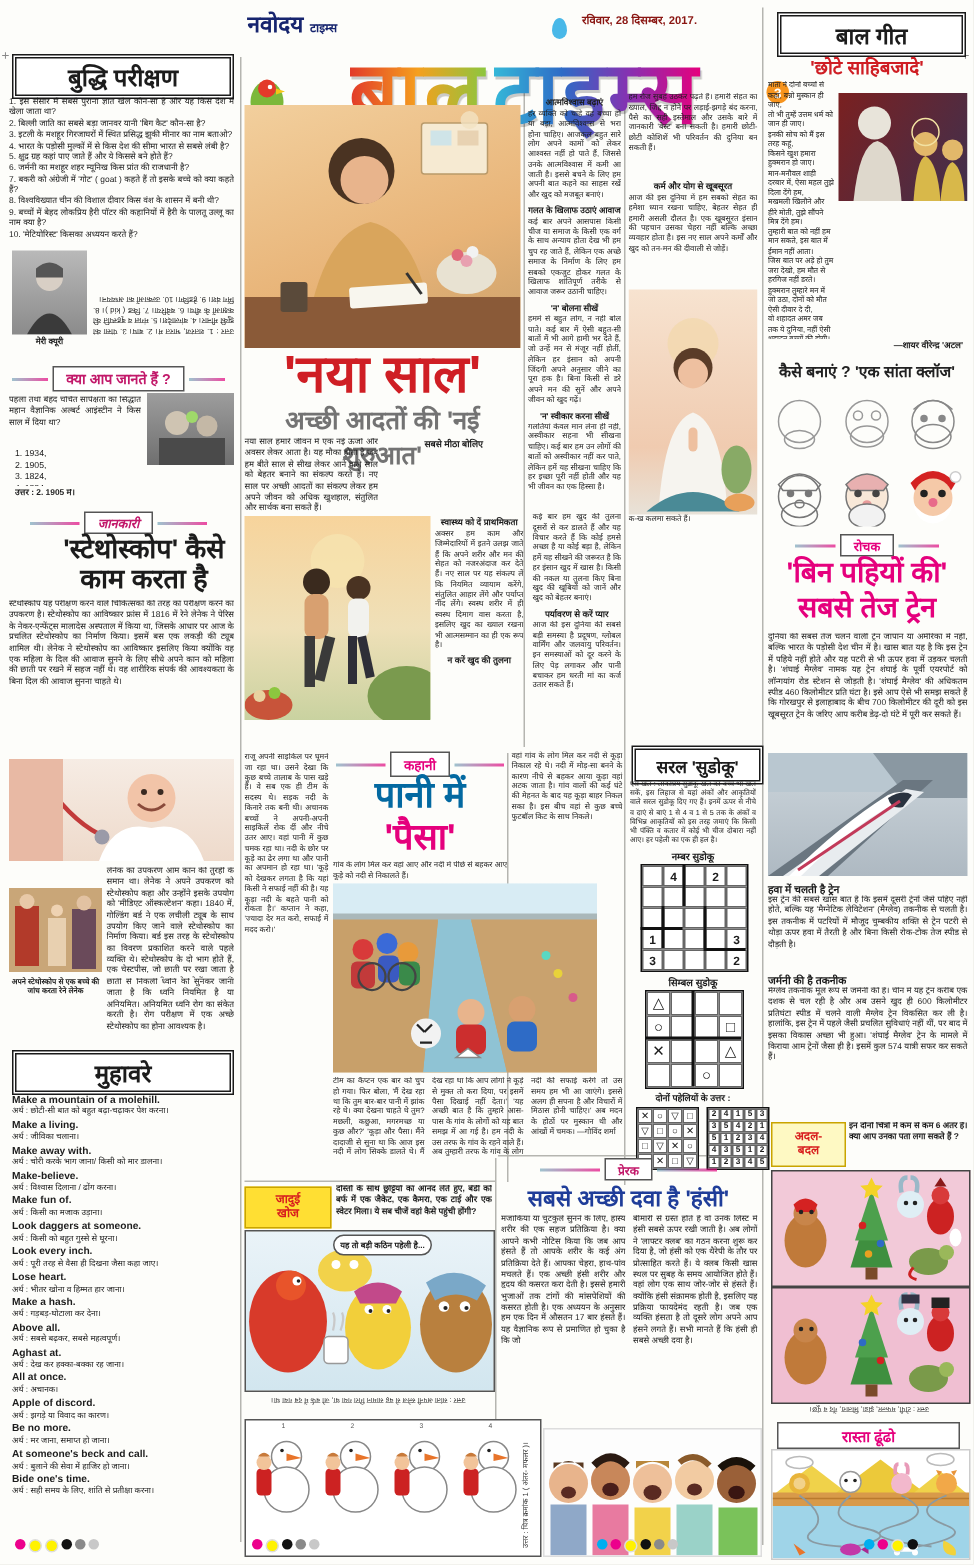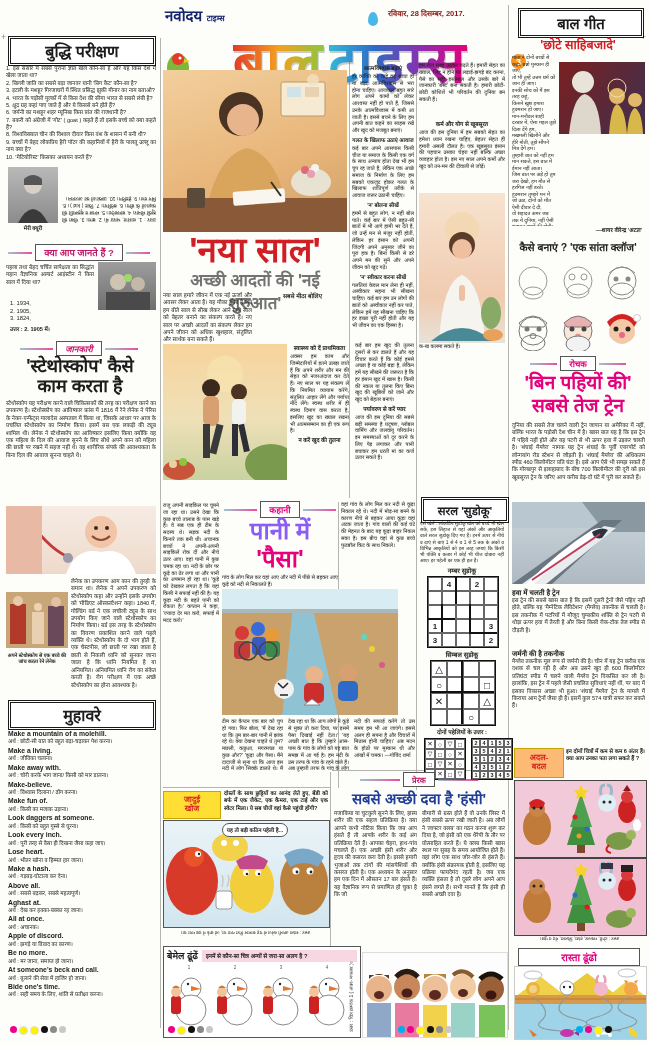--- a/index.html
+++ b/index.html
@@ -112,21 +112,21 @@
 2. 1905,
 3. 1824,
 4. 1824</div>
   <div class="abs t b" style="left:10px;top:326px;width:90px;height:8px;">उत्तर : 2. 1905 में।</div>
 
   <div class="abs lblwrap" style="left:20px;top:341px;width:118px;font-style:italic;">
     <span class="dash"></span>
     <span class="lblbox" style="color:#c2186a;font-size:8.5px;">जानकारी</span>
     <span class="dash"></span>
   </div>
-  <div class="abs ctr" style="left:4px;top:357px;width:152px;">
+  <div class="abs ctr" style="left:20px;top:357px;width:152px;">
     <div style="font-size:18px;font-weight:800;line-height:1.1;">'स्टेथोस्कोप' कैसे</div>
     <div style="font-size:18px;font-weight:800;line-height:1.1;">काम करता है</div>
   </div>
   <div class="abs t" style="left:6px;top:400px;width:150px;height:104px;">स्टेथोस्कोप यह परीक्षण करने वाले चिकित्सकों की तरह का परीक्षण करने का उपकरण है। स्टेथोस्कोप का आविष्कार फ्रांस में 1816 में रेने लेनेक ने पेरिस के नेकर-एन्फेंट्स मालादेस अस्पताल में किया था, जिसके आधार पर आज के प्रचलित स्टेथोस्कोप का निर्माण किया। इसमें बस एक लकड़ी की ट्यूब शामिल थी। लेनेक ने स्टेथोस्कोप का आविष्कार इसलिए किया क्योंकि वह एक महिला के दिल की आवाज सुनने के लिए सीधे अपने कान को महिला की छाती पर रखने में सहज नहीं थे। वह शारीरिक संपर्क की आवश्यकता के बिना दिल की आवाज सुनना चाहते थे।</div>
   <div class="abs img" style="left:6px;top:506px;width:150px;height:68px;background:linear-gradient(#f6ece4,#eedacb);">
     <svg width="150" height="68">
         <circle cx="95" cy="26" r="16" fill="#f2c4a8"></circle>
         <path d="M86 30 q9 8 18 0" stroke="#8a4a3a" stroke-width="2" fill="none"></path>
         <circle cx="90" cy="22" r="2" fill="#3a2a22"></circle>
         <circle cx="101" cy="22" r="2" fill="#3a2a22"></circle>
@@ -343,21 +343,21 @@
       </svg>
     </div>
     <div class="t2">क-ख कलमा सकते हैं।</div>
   </div>
 
   <div class="abs lblwrap" style="left:224px;top:501px;width:112px;">
     <span class="dash"></span>
     <span class="lblbox" style="color:#e5007d;font-size:9px;">कहानी</span>
     <span class="dash"></span>
   </div>
-  <div class="abs ctr" style="left:222px;top:518px;width:116px;font-size:24px;font-weight:800;color:#8b5cf6;line-height:1.1;">पानी में</div>
+  <div class="abs ctr" style="left:222px;top:518px;width:116px;font-size:24px;font-weight:800;color:#0369a1;line-height:1.1;">पानी में</div>
   <div class="abs ctr" style="left:222px;top:546px;width:116px;font-size:24px;font-weight:800;color:#e5007d;line-height:1.1;">'पैसा'</div>
   <div class="abs t2" style="left:163px;top:502px;width:56px;height:286px;">राजू अपनी साइकिल पर घूमने जा रहा था। उसने देखा कि कुछ बच्चे तालाब के पास खड़े हैं। वे सब एक ही टीम के सदस्य थे। सड़क नदी के किनारे तक बनी थी। अचानक बच्चों ने अपनी-अपनी साइकिलें रोक दीं और नीचे उतर आए। वहां पानी में कुछ चमक रहा था। नदी के छोर पर कूड़े का ढेर लगा था और पानी का अपमान हो रहा था। 'कूड़े को देखकर लगता है कि यहां किसी ने सफाई नहीं की है। यह कूड़ा नदी के बहते पानी को रोकता है।' कप्तान ने कहा, 'ज्यादा देर मत करो, सफाई में मदद करो।'</div>
   <div class="abs t2" style="left:341px;top:501px;width:74px;height:84px;">वहां गांव के लोग मिल कर नदी से कूड़ा निकाल रहे थे। नदी में मोड़-सा बनने के कारण नीचे से बहकर आया कूड़ा वहां अटक जाता है। गांव वालों की कई घंटे की मेहनत के बाद यह कूड़ा बाहर निकल सका है। इस बीच वहां से कुछ बच्चे फुटबॉल किट के साथ निकले।</div>
   <div class="abs t2" style="left:222px;top:574px;width:116px;height:13px;">गांव के लोग मिल कर वहां आए और नदी में पीछे से बहकर आए कूड़े को नदी से निकालते हैं।</div>
   <div class="abs img" style="left:222px;top:589px;width:176px;height:126px;background:linear-gradient(#d8ecf4 18%,#caa26b 19%);">
     <svg width="176" height="126">
       <rect width="176" height="24" fill="#d8ecf4"></rect>
         <rect y="20" width="176" height="5" fill="#aab8ba"></rect>
       <path d="M70 24 L60 126 L116 126 L92 24 Z" fill="#8fc3d4"></path>
       <path d="M0 24 h70 L60 126 H0 Z" fill="#c8a06a"></path>
@@ -528,24 +528,20 @@
       <rect x="52" y="70" width="16" height="18" rx="3" fill="#fff" stroke="#999"></rect>
         <path d="M58 66 q2 -8 0 -12 M63 66 q3 -8 1 -12" stroke="#c9c9c9" stroke-width="1.5" fill="none"></path>
     </svg>
     <div style="position:absolute;left:58px;top:2px;width:58px;background:#fff;border:1px solid #555;border-radius:8px;padding:2px 3px;">
       <span style="font-size:5.5px;font-weight:bold;display:block;text-align:center;">यह तो बड़ी कठिन पहेली है...</span>
     </div>
   </div>
   <div class="abs flip ctr" style="left:163px;top:930px;width:165px;font-size:4.8px;color:#333;">उत्तर : सांता अपनी स्लेज से यह सामान गिरा गया था, जो बर्फ में दब गया था।</div>
 
   <div class="abs" style="left:163px;top:946px;width:196px;height:90px;border:1px solid #555;background:#fff;">
-    <div style="display:flex;align-items:center;gap:4px;padding:2px 3px;">
-      <span style="font-weight:800;font-size:9.5px;white-space:nowrap;">बेमेल ढूंढें</span>
-      <span style="background:#f8d7e3;font-size:5.8px;font-weight:bold;padding:2px 4px;flex:1;">इनमें से कौन-सा चित्र अन्यों से जरा-सा अलग है ?</span>
-    </div>
     <div style="display:flex;gap:2px;padding:1px 3px;">
 
         <div style="width:44px;">
           <div style="font-size:4.5px;text-align:center;color:#555;">1</div>
           <svg width="44" height="56">
             <circle cx="24" cy="18" r="10" fill="#fff" stroke="#888"></circle>
             <circle cx="24" cy="40" r="15" fill="#fff" stroke="#888"></circle>
             <path d="M24 16 l10 3 -10 2 Z" fill="#e8742a"></path>
             <circle cx="21" cy="14" r="1.2" fill="#222"></circle>
             <rect x="4" y="26" width="10" height="18" rx="3" fill="#cc2222"></rect>
@@ -727,21 +723,21 @@
       <path d="M22 82 Q60 44 96 28 Q88 24 80 28 Q48 48 14 82 Z" fill="#fff"></path>
       <path d="M80 30 q10 -6 16 -2 l-6 8 q-8 2 -10 -6 Z" fill="#2a3340"></path>
       <path d="M20 78 L88 32" stroke="#c23a5a" stroke-width="2" fill="none"></path>
     </svg>
   </div>
   <div class="abs b" style="left:512px;top:588px;width:133px;font-size:7px;">हवा में चलती है ट्रेन</div>
   <div class="abs t" style="left:512px;top:597px;width:133px;height:50px;">इस ट्रेन की सबसे खास बात है कि इसमें दूसरी ट्रेनों जैसे पहिए नहीं होते, बल्कि यह 'मैग्नेटिक लेविटेशन' (मैग्लेव) तकनीक से चलती है। इस तकनीक में पटरियों में मौजूद चुम्बकीय शक्ति से ट्रेन पटरी से थोड़ा ऊपर हवा में तैरती है और बिना किसी रोक-टोक तेज स्पीड से दौड़ती है।</div>
   <div class="abs b" style="left:512px;top:649px;width:133px;font-size:7px;">जर्मनी की है तकनीक</div>
   <div class="abs t" style="left:512px;top:658px;width:133px;height:86px;">मैग्लेव तकनीक मूल रूप से जर्मनी की है। चीन में यह ट्रेन करीब एक दशक से चल रही है और अब उसने खुद ही 600 किलोमीटर प्रतिघंटा स्पीड में चलने वाली मैग्लेव ट्रेन विकसित कर ली है। हालांकि, इस ट्रेन में पहले जैसी प्रचलित सुविधाएं नहीं थीं, पर बाद में इसका विकास अच्छा भी हुआ। 'शंघाई मैग्लेव' ट्रेन के मामले में किराया आम ट्रेनों जैसा ही है। इसमें कुल 574 यात्री सफर कर सकते हैं।</div>
 
-  <div class="abs" style="left:514px;top:748px;width:48px;height:28px;background:#fdba74;border:1px solid #c9a400;display:flex;align-items:center;justify-content:center;">
+  <div class="abs" style="left:514px;top:748px;width:48px;height:28px;background:#fef9c3;border:1px solid #c9a400;display:flex;align-items:center;justify-content:center;">
     <span class="pre ctr" style="color:#d81e1e;font-weight:800;font-size:8px;line-height:1.1;">अदल-
 बदल</span>
   </div>
   <div class="abs t" style="left:566px;top:748px;width:79px;height:30px;font-weight:bold;">इन दोनों चित्रों में कम से कम 6 अंतर हैं। क्या आप उनका पता लगा सकते हैं ?</div>
   <div class="abs img" style="left:514px;top:780px;width:131px;height:76px;border:1px solid #444;background:#f2c9d8;">
     <svg width="131" height="76">
       <path d="M52 64 L66 18 L80 64 Z" fill="#3f8f3f"></path>
         <path d="M55 46 L66 12 L77 46 Z" fill="#4da04d"></path>
         <path d="M66 4 l2.5 5 5 .5 -3.7 3.5 1 5 -4.8 -2.6 -4.8 2.6 1 -5 -3.7 -3.5 5 -.5 Z" fill="#f5d327"></path>
       <rect x="62" y="64" width="8" height="8" fill="#7a4a2a"></rect>

